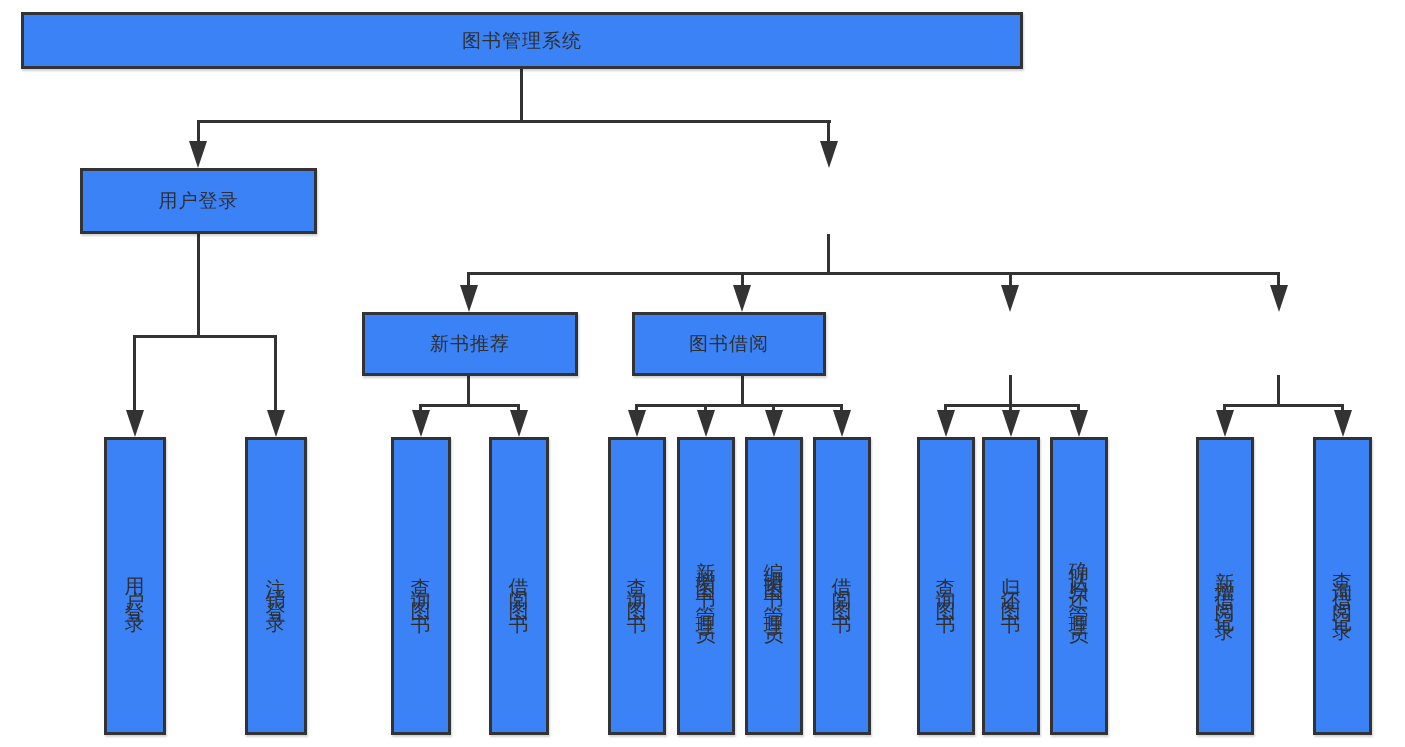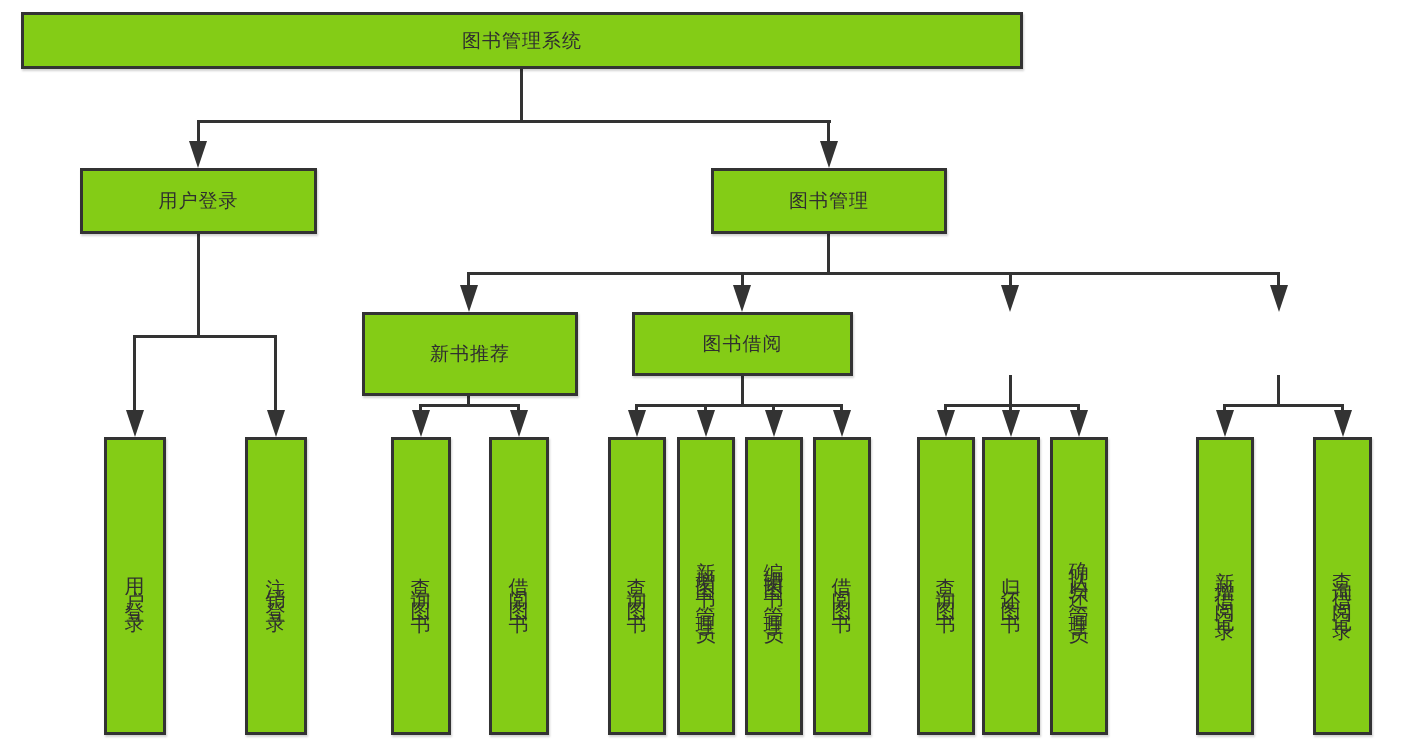--- a/index.html
+++ b/index.html
@@ -7,21 +7,21 @@
     position:relative;
     width:1405px;height:747px;
     background:#ffffff;
     font-family:"Liberation Sans","DejaVu Sans",sans-serif;
     overflow:hidden;
   }
   
   .hbox,.vbox{
     position:absolute;
     box-sizing:border-box;
-    background:#84cc16;
+    background:#3b82f6;
     border:3px solid #333333;
     display:flex;align-items:center;justify-content:center;
     box-shadow:1px 2px 2px rgba(0,0,0,0.18);
   }
   .hbox .hlabel{
     color:#2f2f2f;font-size:19px;letter-spacing:1px;white-space:nowrap;
   }
   .vbox .vlabel{
     writing-mode:vertical-rl;
     text-orientation:mixed;
@@ -120,28 +120,25 @@
   <div class="vline" style="left:1341px;top:404px;height:8px"></div>
   <div class="tri" style="left:1334px;top:410px"></div>
 
   <div class="hbox" style="left:21px;top:12px;width:1002px;height:57px">
     <span class="hlabel">图书管理系统</span>
   </div>
 
   <div class="hbox" style="left:80px;top:168px;width:237px;height:66px">
     <span class="hlabel">用户登录</span>
   </div>
-  <div class="hbox" style="left:711px;top:168px;width:236px;height:66px">
-    <span class="hlabel">图书管理</span>
-  </div>
 
-  <div class="hbox" style="left:362px;top:312px;width:216px;height:84px">
+  <div class="hbox" style="left:362px;top:312px;width:216px;height:64px">
     <span class="hlabel">新书推荐</span>
   </div>
-  <div class="hbox" style="left:632px;top:312px;width:221px;height:64px">
+  <div class="hbox" style="left:632px;top:312px;width:194px;height:64px">
     <span class="hlabel">图书借阅</span>
   </div>
 
   <div class="vbox" style="left:104px;top:437px;width:62px;height:298px">
     <span class="vlabel">用户登录</span>
   </div>
   <div class="vbox" style="left:245px;top:437px;width:62px;height:298px">
     <span class="vlabel">注销登录</span>
   </div>
 

